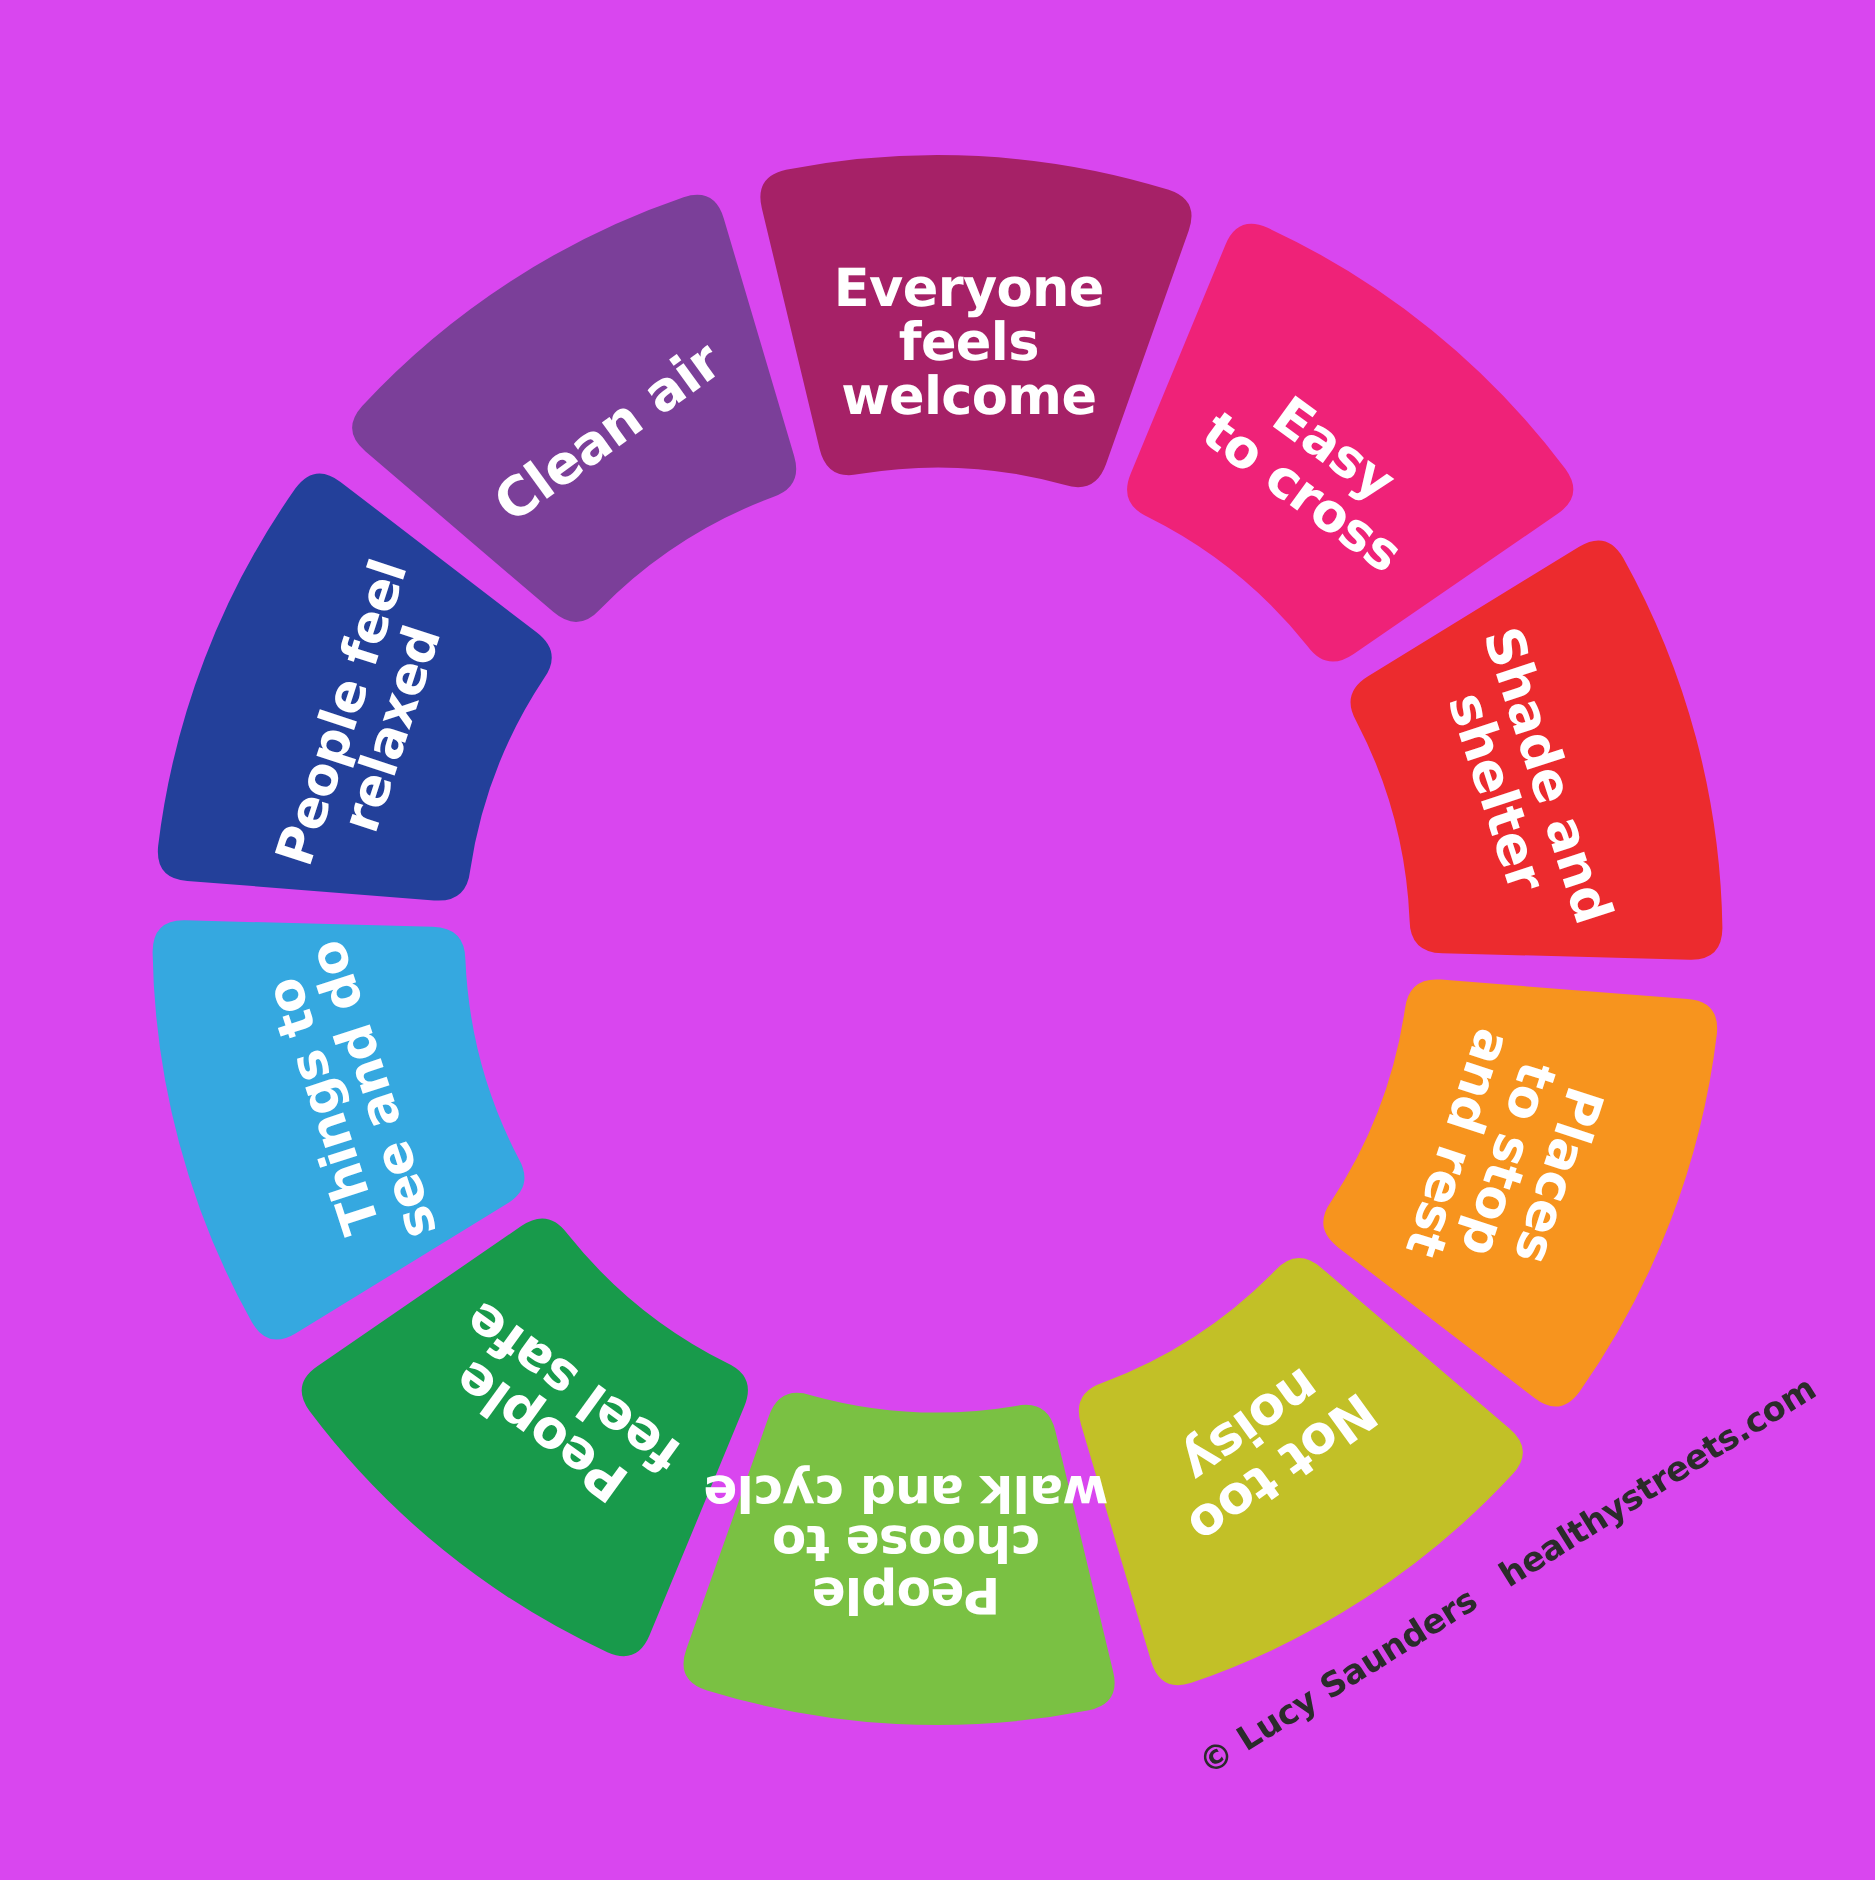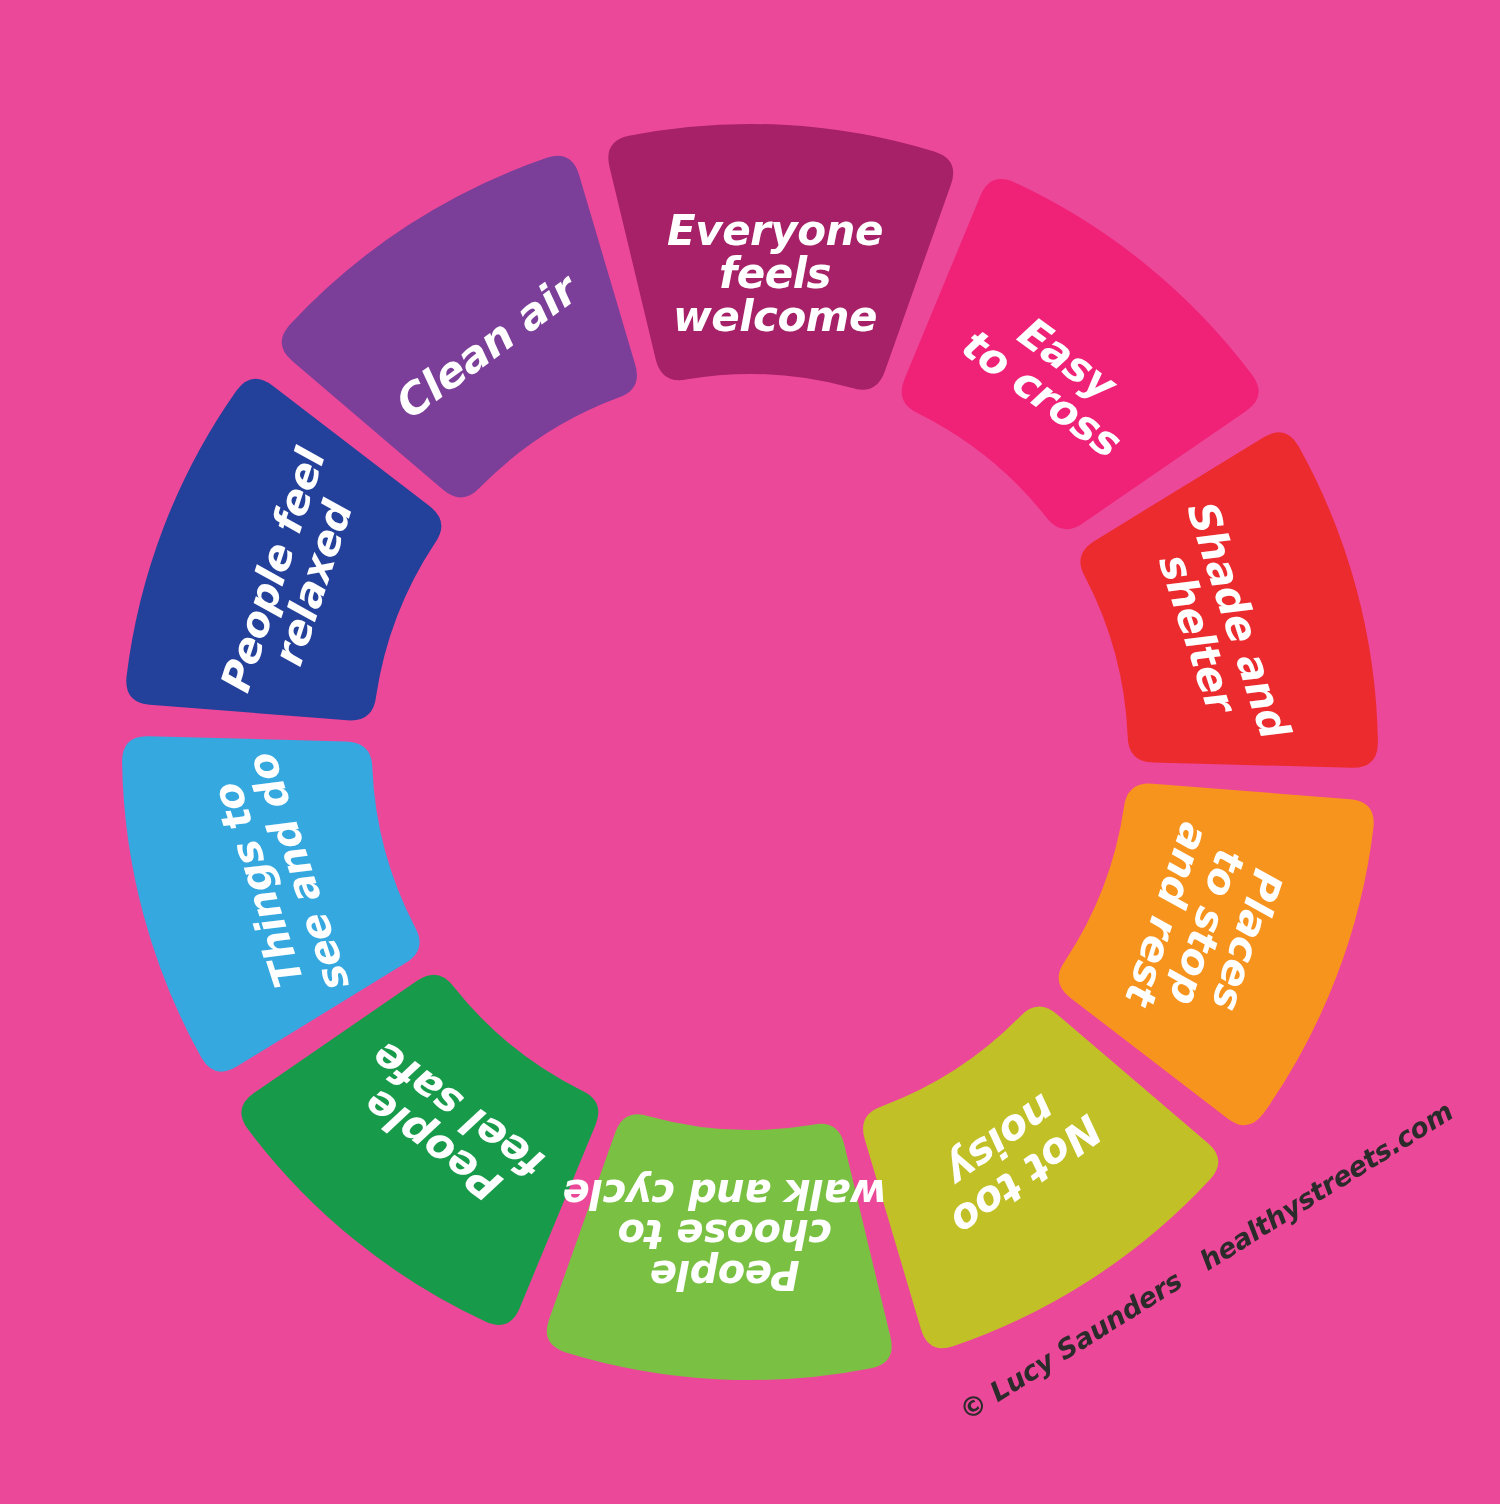--- a/index.html
+++ b/index.html
@@ -11,22 +11,21 @@
   body {
     width: 1500px;
     height: 1504px;
     overflow: hidden;
     font-family: "DejaVu Sans", "Liberation Sans", sans-serif;
   }
   #wheel-stage {
     position: relative;
     width: 1500px;
     height: 1504px;
-    background: #ec4899;
-    font-style: italic;
+    background: #d946ef;
   }
   #wheel-svg {
     position: absolute;
     left: 0;
     top: 0;
     width: 1500px;
     height: 1504px;
     display: block;
   }
   .seg-path {

